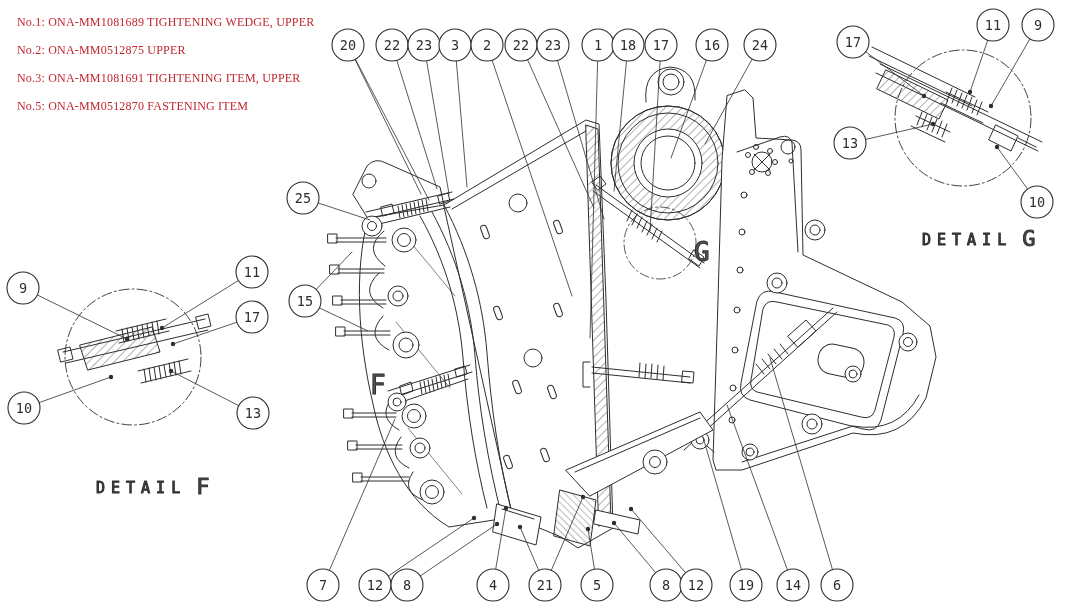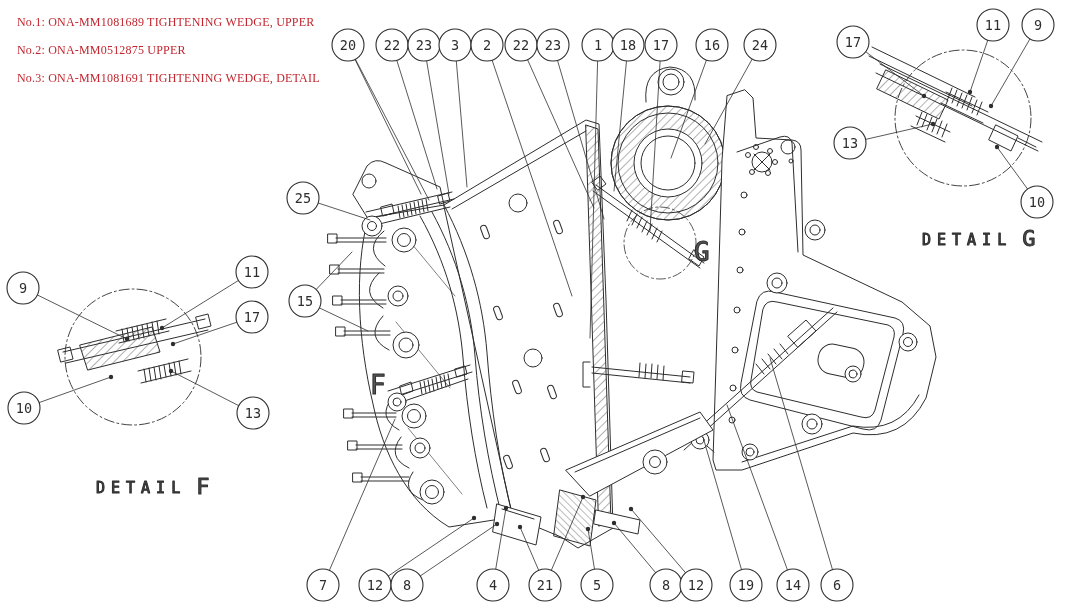--- a/index.html
+++ b/index.html
@@ -15,21 +15,22 @@
   .view-marker{font-family:"DejaVu Sans Mono",monospace;font-size:26px;fill:#555;}
 </style>
 </head>
 <body>
 
 <div class="stage">
 
   <div class="parts-list" style="color: rgb(194, 37, 46);">
     <div>No.1: ONA-MM1081689 TIGHTENING WEDGE, UPPER</div>
     <div>No.2: ONA-MM0512875 UPPER</div>
-    <div>No.3: ONA-MM1081691 TIGHTENING WEDGE, DETAIL</div>
+    <div>No.3: ONA-MM1081691 TIGHTENING ITEM, UPPER</div>
+    <div>No.5: ONA-MM0512870 FASTENING ITEM</div>
   </div>
 
   <svg id="drawing" width="1065" height="608" viewBox="0 0 1065 608">
     <defs>
       <pattern id="hA" width="6" height="6" patternUnits="userSpaceOnUse" patternTransform="rotate(45)">
         <line x1="0" y1="0" x2="0" y2="6" stroke="#3c3c3c" stroke-width="0.8"></line>
       </pattern>
       <pattern id="hB" width="5" height="5" patternUnits="userSpaceOnUse" patternTransform="rotate(-45)">
         <line x1="0" y1="0" x2="0" y2="5" stroke="#3c3c3c" stroke-width="0.7"></line>
       </pattern>

